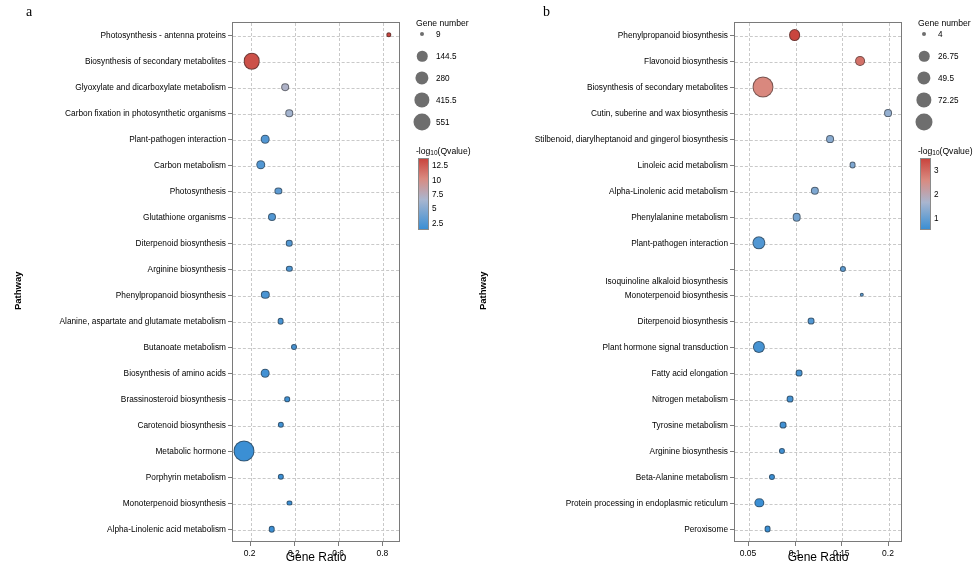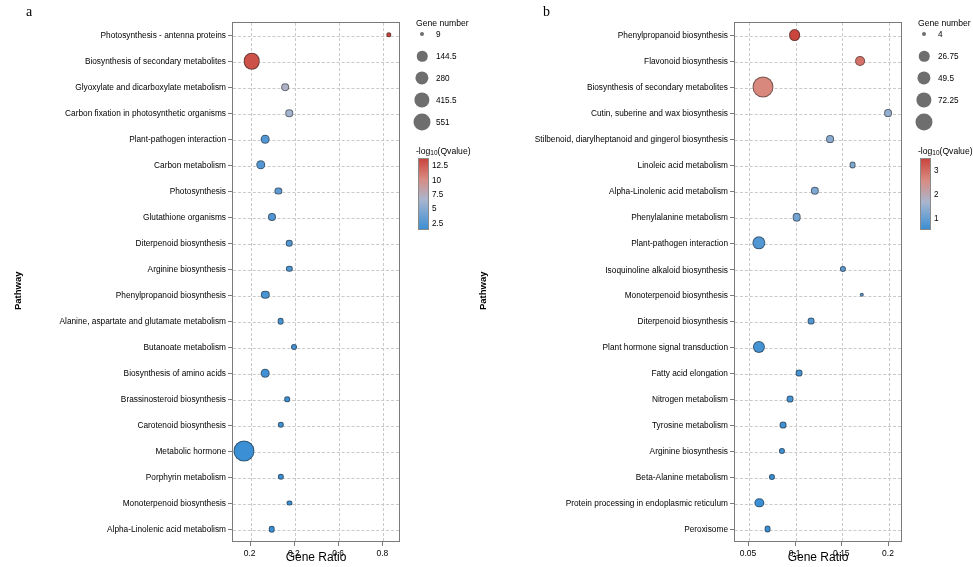--- a/index.html
+++ b/index.html
@@ -298,21 +298,21 @@
       <div class="ylabel-item" style="top: 139px; right: 245px;">Stilbenoid, diarylheptanoid and gingerol biosynthesis</div>
       <div class="ytick-mark" style="left: 243px; top: 139px;"></div>
       <div class="ylabel-item" style="top: 165px; right: 245px; padding-left: 48px;">Linoleic acid metabolism</div>
       <div class="ytick-mark" style="left: 243px; top: 165px;"></div>
       <div class="ylabel-item" style="top: 191px; right: 245px;">Alpha-Linolenic acid metabolism</div>
       <div class="ytick-mark" style="left: 243px; top: 191px;"></div>
       <div class="ylabel-item" style="top: 217px; right: 245px;">Phenylalanine metabolism</div>
       <div class="ytick-mark" style="left: 243px; top: 217px;"></div>
       <div class="ylabel-item" style="top: 243px; right: 245px;">Plant-pathogen interaction</div>
       <div class="ytick-mark" style="left: 243px; top: 243px;"></div>
-      <div class="ylabel-item" style="top: 270px; right: 245px;">Isoquinoline alkaloid biosynthesis</div>
+      <div class="ylabel-item" style="top: 281px; right: 245px;">Isoquinoline alkaloid biosynthesis</div>
       <div class="ytick-mark" style="left: 243px; top: 269px;"></div>
       <div class="ylabel-item" style="top: 295px; right: 245px;">Monoterpenoid biosynthesis</div>
       <div class="ytick-mark" style="left: 243px; top: 295px;"></div>
       <div class="ylabel-item" style="top: 321px; right: 245px;">Diterpenoid biosynthesis</div>
       <div class="ytick-mark" style="left: 243px; top: 321px;"></div>
       <div class="ylabel-item" style="top: 347px; right: 245px;">Plant hormone signal transduction</div>
       <div class="ytick-mark" style="left: 243px; top: 347px;"></div>
       <div class="ylabel-item" style="top: 373px; right: 245px;">Fatty acid elongation</div>
       <div class="ytick-mark" style="left: 243px; top: 373px;"></div>
       <div class="ylabel-item" style="top: 399px; right: 245px;">Nitrogen metabolism</div>

